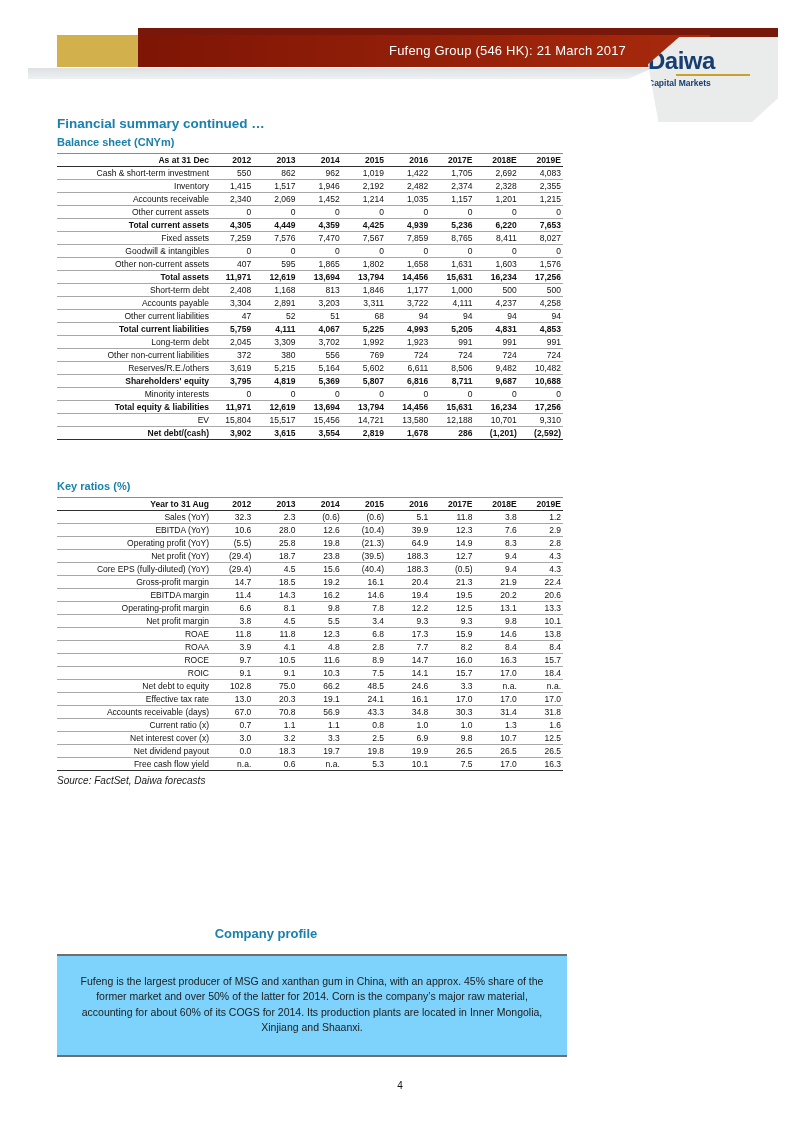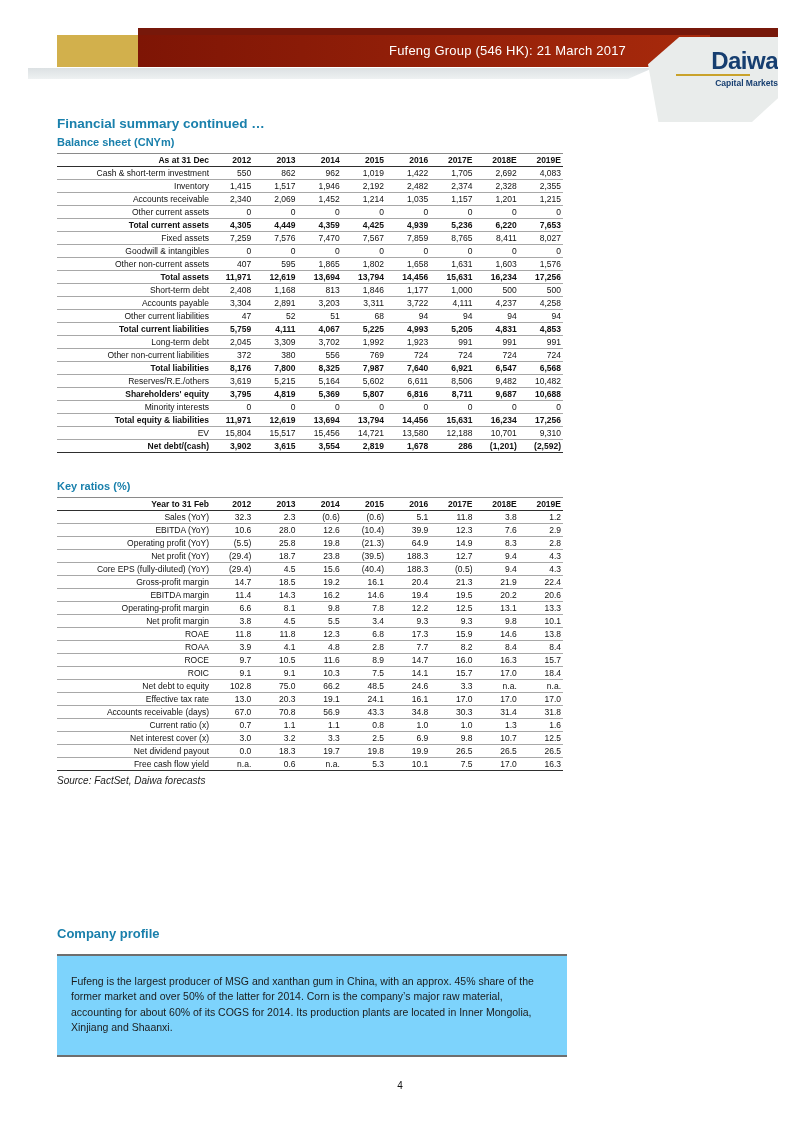--- a/index.html
+++ b/index.html
@@ -32,37 +32,37 @@
   .swoosh {
     position: absolute; left: 28px; top: 68px; width: 625px; height: 11px;
     background: linear-gradient(180deg, #DCE1E3, #EEF1F2);
     clip-path: polygon(0 0, 100% 0, 96% 100%, 0 100%);
     z-index: 0;
   }
   .logo-panel {
     position: absolute; left: 648px; top: 37px; width: 130px; height: 85px;
     background: #E9ECEB;
     clip-path: polygon(24% 0, 100% 0, 100% 72%, 80% 100%, 8% 100%, 0 32%);
-    z-index: 2; text-align: right; padding-top: 12px;
+    z-index: 2; text-align: left; padding-top: 12px;
   }
   .logo-name {
     font-size: 24px; font-weight: bold; color: #163E70; line-height: 24px;
     letter-spacing: -0.5px;
   }
   .logo-underline {
     width: 74px; height: 0; border-bottom: 2px solid #C9A22B; margin: 1px auto 2px auto;
   }
   .logo-sub {
     font-size: 8.5px; font-weight: bold; color: #163E70;
   }
 
   
   .fin-section { position: absolute; left: 57px; top: 116px; width: 506px; }
   .ratios-section { position: absolute; left: 57px; top: 480px; width: 506px; }
-  .profile-section { position: absolute; left: 57px; top: 926px; width: 418px; }
+  .profile-section { position: absolute; left: 57px; top: 926px; width: 418px; text-align: center; }
 
   .main-heading { font-size: 13.5px; font-weight: bold; color: #1A80AC; margin-bottom: 5px; }
   .table-heading { font-size: 11px; font-weight: bold; color: #1A80AC; margin-bottom: 5px; }
 
   
   table.fin-table {
     border-collapse: collapse; width: 506px; table-layout: fixed;
     font-size: 8.5px; color: #111111;
   }
   table.fin-table th, table.fin-table td {
@@ -286,31 +286,20 @@
             <td class="lbl">Other non-current liabilities</td>
             <td class="num">372</td>
             <td class="num">380</td>
             <td class="num">556</td>
             <td class="num">769</td>
             <td class="num">724</td>
             <td class="num">724</td>
             <td class="num">724</td>
             <td class="num">724</td>
           </tr>
-          <tr class="bold">
-            <td class="lbl">Total liabilities</td>
-            <td class="num">8,176</td>
-            <td class="num">7,800</td>
-            <td class="num">8,325</td>
-            <td class="num">7,987</td>
-            <td class="num">7,640</td>
-            <td class="num">6,921</td>
-            <td class="num">6,547</td>
-            <td class="num">6,568</td>
-          </tr>
           <tr>
             <td class="lbl">Reserves/R.E./others</td>
             <td class="num">3,619</td>
             <td class="num">5,215</td>
             <td class="num">5,164</td>
             <td class="num">5,602</td>
             <td class="num">6,611</td>
             <td class="num">8,506</td>
             <td class="num">9,482</td>
             <td class="num">10,482</td>
@@ -372,21 +361,21 @@
           </tr>
         </tbody>
       </table>
   </div>
 
   <div class="ratios-section">
     <div class="table-heading">Key ratios (%)</div>
     <table class="fin-table">
         <thead>
           <tr>
-            <th class="lbl">Year to 31 Feb</th>
+            <th class="lbl">Year to 31 Aug</th>
             <th class="num">2012</th>
             <th class="num">2013</th>
             <th class="num">2014</th>
             <th class="num">2015</th>
             <th class="num">2016</th>
             <th class="num">2017E</th>
             <th class="num">2018E</th>
             <th class="num">2019E</th>
           </tr>
         </thead>

